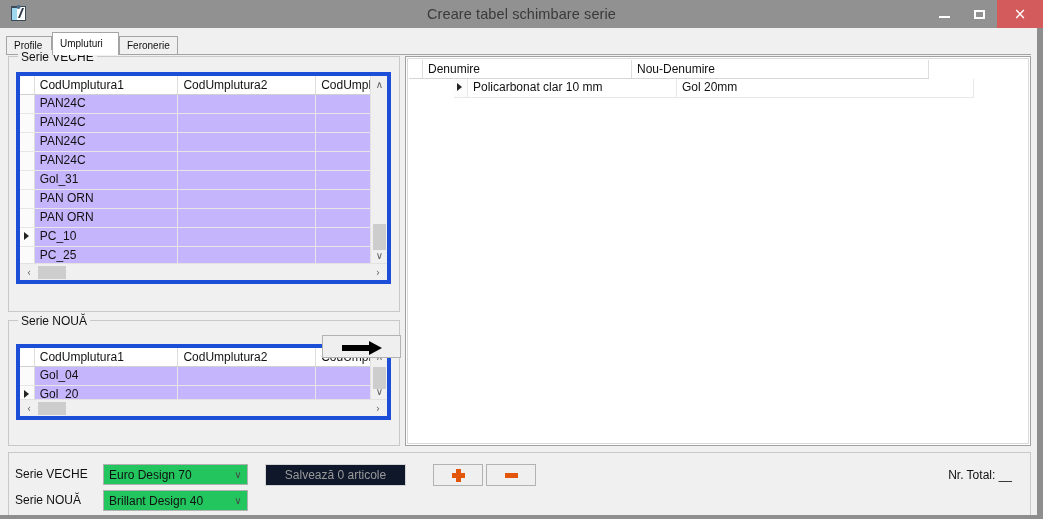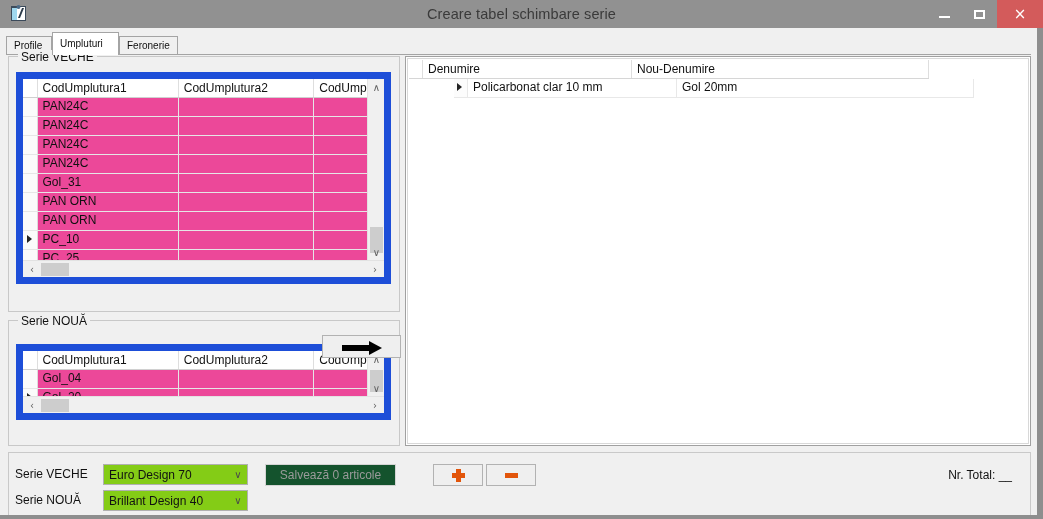--- a/index.html
+++ b/index.html
@@ -147,22 +147,22 @@
     top: -7px; left: 9px;
     background: #f0f0f0;
     padding: 0 3px;
     font-size: 12px;
     color: #111111;
   }
 
   
   .grid {
     position: absolute;
-    background: #ec4899;
-    border: 7px solid #1d4ed8;
+    background: #c4b5fd;
+    border: 4px solid #1d4ed8;
     box-sizing: border-box;
     overflow: hidden;
   }
   .grid-old { left: 7px; top: 15px; width: 375px; height: 212px; }
   .grid-new { left: 7px; top: 23px; width: 375px; height: 76px; }
 
   .grid-header {
     position: absolute;
     left: 0; top: 0;
     width: 100%;
@@ -383,21 +383,21 @@
     position: absolute;
     left: 0; top: 3px;
     font-size: 12px;
     color: #111111;
     white-space: nowrap;
   }
   .combo {
     position: absolute;
     left: 88px; top: 0;
     width: 145px; height: 21px;
-    background: #84cc16;
+    background: #22c55e;
     border: 1px solid #b0b0b0;
     box-sizing: border-box;
     display: flex;
     align-items: center;
   }
   .combo .val {
     padding-left: 5px;
     font-size: 12px;
     color: #111111;
     white-space: nowrap;
@@ -407,22 +407,22 @@
   .combo .chev {
     width: 18px;
     text-align: center;
     font-size: 10px;
     color: #4a4a4a;
     font-family: "DejaVu Sans", sans-serif;
   }
   .save-btn {
     position: absolute;
     left: 256px; top: 11px;
-    width: 131px; height: 22px;
-    background: #14532d;
+    width: 141px; height: 22px;
+    background: #0f172a;
     border: 1px solid #d4d4d4;
     box-sizing: border-box;
     display: flex;
     align-items: center;
     justify-content: center;
     font-size: 12px;
     color: #9a9a9a;
   }
   .iconbtn {
     position: absolute;

